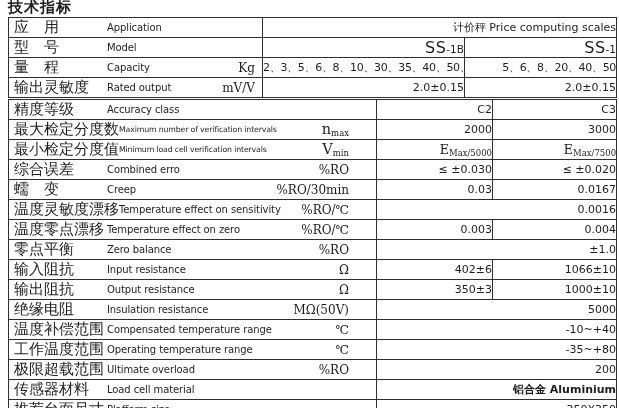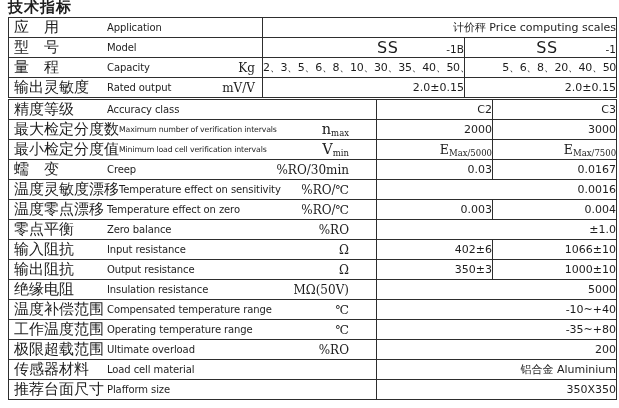--- a/index.html
+++ b/index.html
@@ -25,25 +25,25 @@
   .zh  { flex:0 0 93px; padding-left:5px; font-size:15px; }
   .en  { flex:1 1 auto; font-size:10px; letter-spacing:-0.1px; }
   .en-sm { font-size:7.8px; letter-spacing:-0.15px; }
   .unit { font-family:"DejaVu Serif","Liberation Serif",serif; font-size:12px; }
   .u-top .unit { padding-right:7px; }
   .u-bot .unit { padding-right:27px;text-align:right; }
 
   td.val { text-align:right; font-size:11px; }
   .tight   { font-size:9.6px; letter-spacing:-0.3px; }
   .brand   { font-size:16px; letter-spacing:0.5px; }
-  .brand-sm{ font-size:10.5px;margin-left:48px; }
+  .brand-sm{ font-size:10.5px; }
   .sym     { font-family:"DejaVu Serif","Liberation Serif",serif; font-size:14.5px; }
   .sym-e   { font-family:"DejaVu Serif","Liberation Serif",serif; font-size:12.5px; }
   .sym-sub { font-family:"DejaVu Serif","Liberation Serif",serif; font-size:8.5px; vertical-align:-2px; }
-  .small-cn{ font-size:10px; }
+  .small-cn{ font-size:10px;font-weight:bold; }
 </style>
 </head>
 <body>
 
 <div class="title">技术指标</div>
 
 <table class="spec">
   <colgroup>
     <col style="width:254px">
       <col style="width:114px">
@@ -121,20 +121,31 @@
             <span class="en en-sm">Minimum load cell verification intervals</span>
             <span class="unit"><span class="sym">V</span><span class="sym-sub">min</span></span>
           </div>
         </td>
         <td class="val" colspan="2"><span class="sym-e">E</span><span class="sym-sub">Max/5000</span></td>
         <td class="val" colspan="1"><span class="sym-e">E</span><span class="sym-sub">Max/7500</span></td>
       </tr>
       <tr>
         <td colspan="2" class="u-bot">
           <div class="lbl">
+            <span class="zh">综合误差</span>
+            <span class="en">Combined erro</span>
+            <span class="unit">%RO</span>
+          </div>
+        </td>
+        <td class="val" colspan="2">≤ ±0.030</td>
+        <td class="val" colspan="1">≤ ±0.020</td>
+      </tr>
+      <tr>
+        <td colspan="2" class="u-bot">
+          <div class="lbl">
             <span class="zh">蠕　变</span>
             <span class="en">Creep</span>
             <span class="unit">%RO/30min</span>
           </div>
         </td>
         <td class="val" colspan="2">0.03</td>
         <td class="val" colspan="1">0.0167</td>
       </tr>
       <tr>
         <td colspan="2" class="u-bot">

